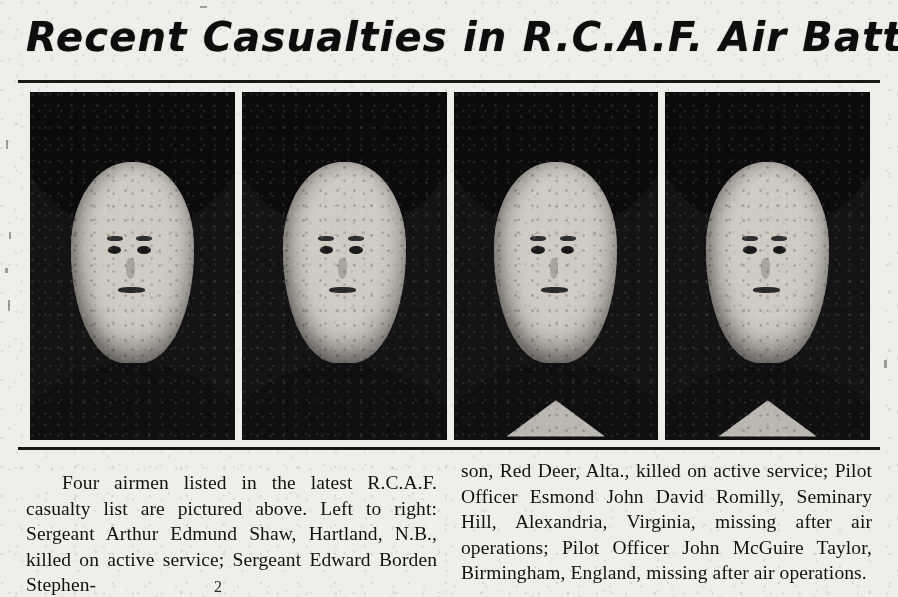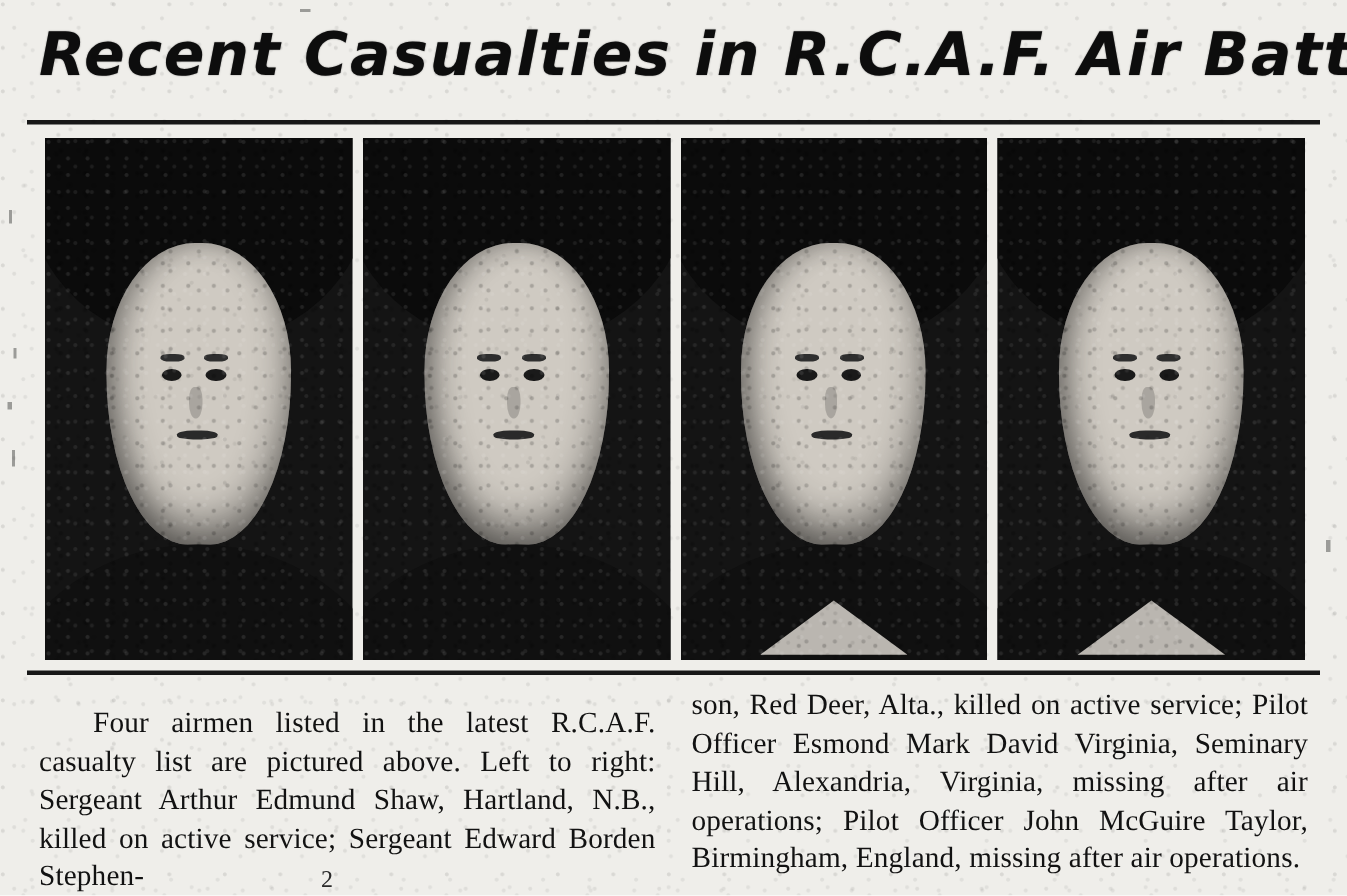--- a/index.html
+++ b/index.html
@@ -317,21 +317,21 @@
 
   </div>
 
   <div class="rule-mid"></div>
 
   <div class="caption">
     <div class="col left">
       <p style="text-indent: 36px; text-align: justify;">Four airmen listed in the latest R.C.A.F. casualty list are pictured above. Left to right: Sergeant Arthur Edmund Shaw, Hartland, N.B., killed on active service; Sergeant Edward Borden Stephen-</p>
     </div>
     <div class="col right">
-      <p style="text-align: justify;">son, Red Deer, Alta., killed on active service; Pilot Officer Esmond Mark David Virginia, Seminary Hill, Alexandria, Virginia, missing after air operations; Pilot Officer John McGuire Taylor, Birmingham, England, missing after air operations.</p>
+      <p style="text-align: justify;">son, Red Deer, Alta., killed on active service; Pilot Officer Esmond John David Romilly, Seminary Hill, Alexandria, Virginia, missing after air operations; Pilot Officer John McGuire Taylor, Birmingham, England, missing after air operations.</p>
     </div>
   </div>
 
   <div class="page-number">2</div>
 
   <div class="noise"></div>
 
   <div class="edge-marks">
     <i style="left:6px;  top:140px; width:2px;  height:9px;"></i>
     <i style="left:9px;  top:232px; width:2px;  height:7px;"></i>

